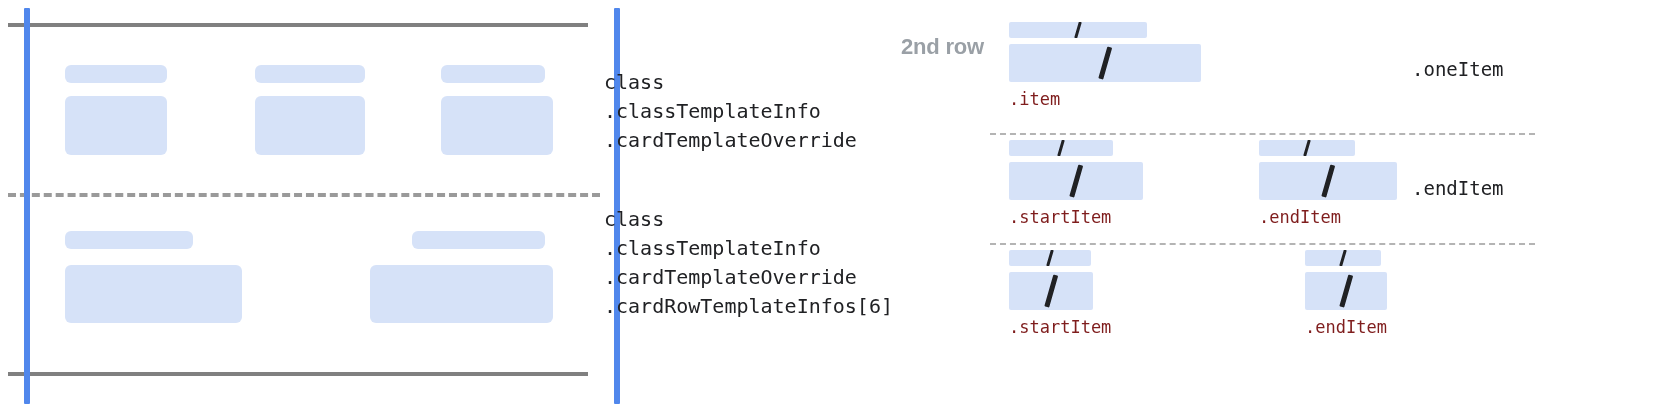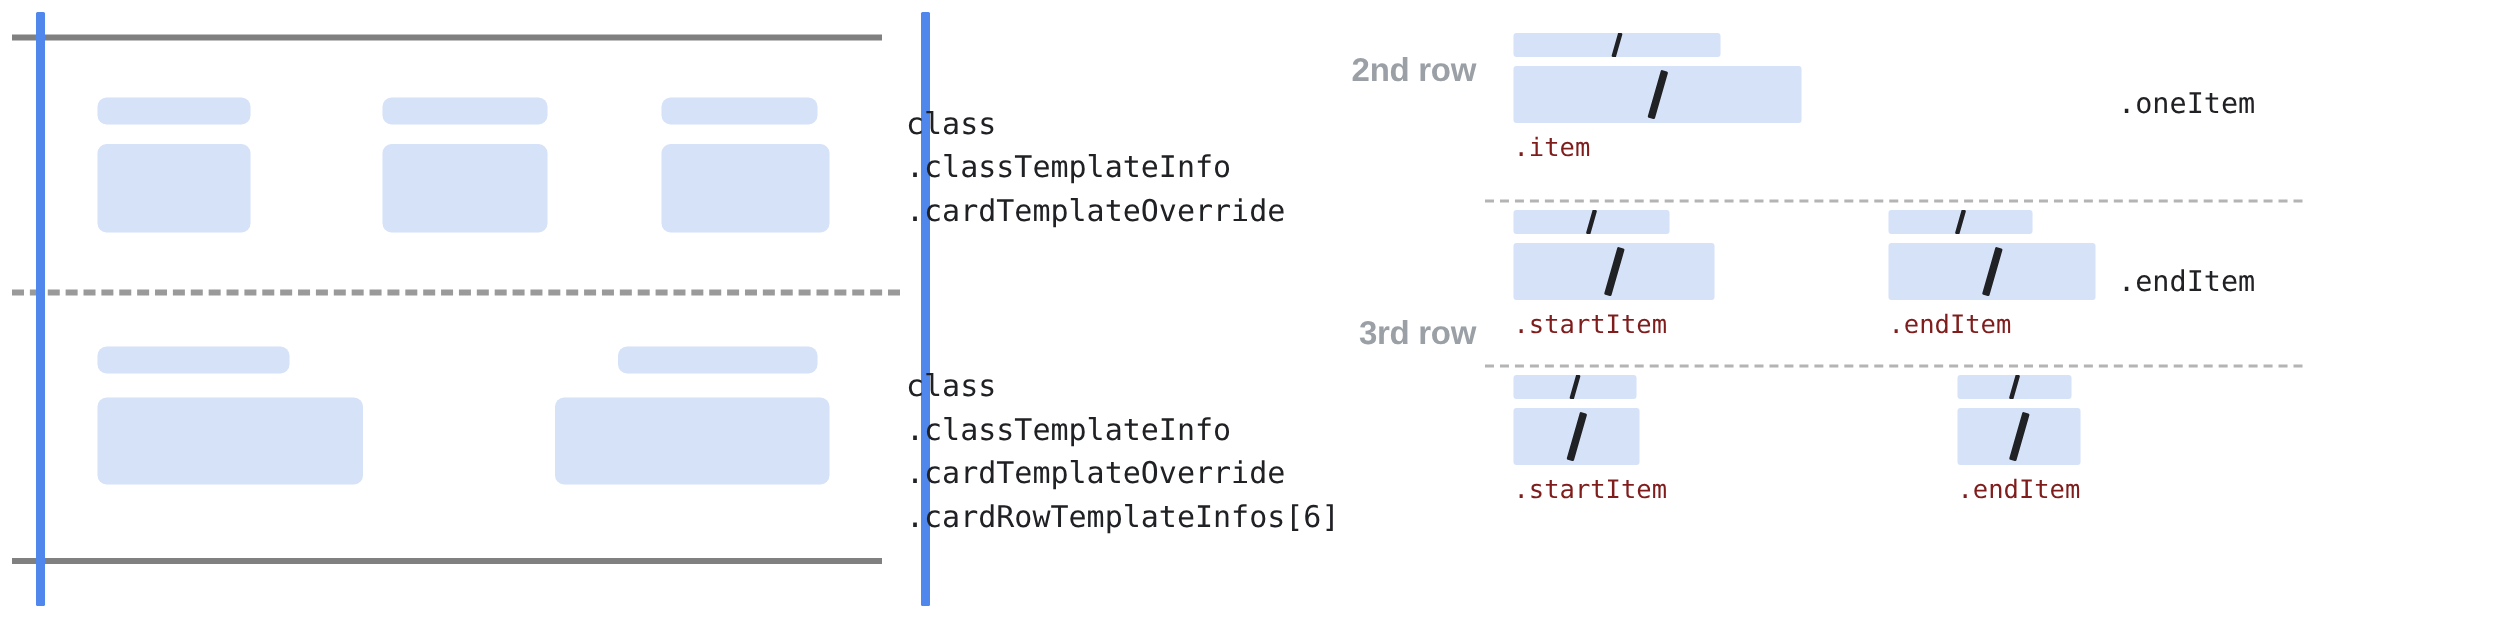--- a/index.html
+++ b/index.html
@@ -195,21 +195,20 @@
   </div>
 
   <div class="anno-block row2">
     <div class="anno-title">2nd row</div>
     <div class="anno-line">class</div>
     <div class="anno-line">.classTemplateInfo</div>
     <div class="anno-line">.cardTemplateOverride</div>
   </div>
 
   <div class="anno-block row3">
-    <div class="anno-title">3rd row</div>
     <div class="anno-line">class</div>
     <div class="anno-line">.classTemplateInfo</div>
     <div class="anno-line">.cardTemplateOverride</div>
     <div class="anno-line">.cardRowTemplateInfos[6]</div>
   </div>
 
   <div id="right-panel">
 
     <div class="variant-sep s1"></div>
     <div class="variant-sep s2"></div>

